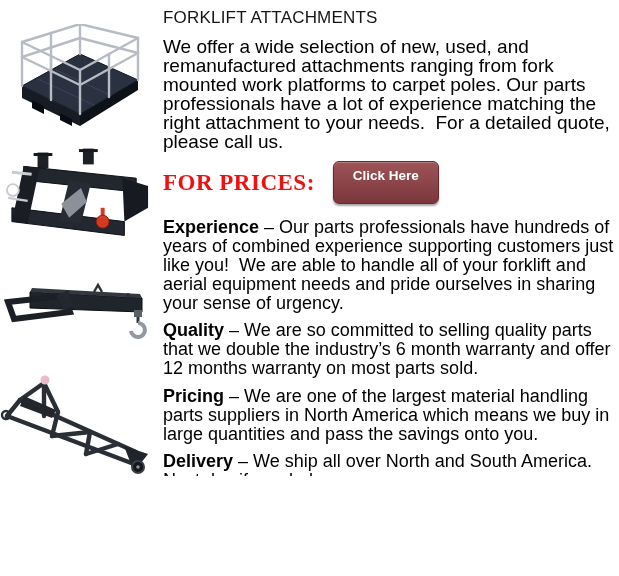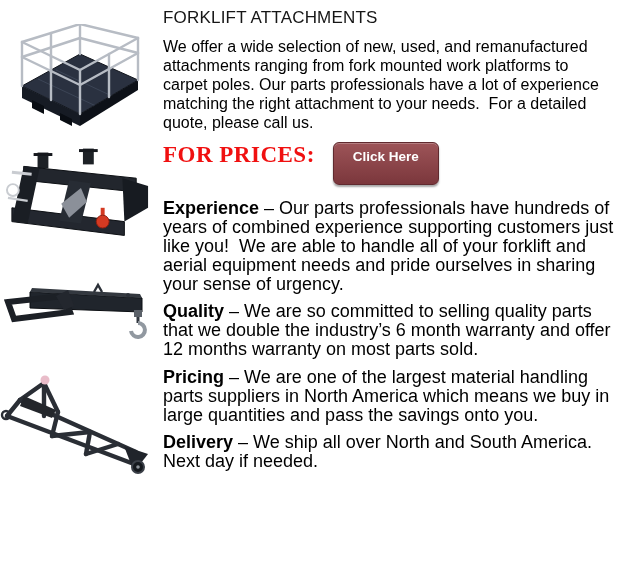--- a/index.html
+++ b/index.html
@@ -17,23 +17,23 @@
   .img-jibboom   { left:2px;  top:268px; width:153px; height:76px; }
   .img-trussboom { left:0px;  top:366px; width:155px; height:112px; }
 
   
   .content { position:absolute; left:163px; top:8px; width:452px; }
   .page-title {
     font-size:17px; font-weight:400; color:#161616; letter-spacing:.2px;
     line-height:20px;
   }
   .intro {
-    margin-top:9px; font-size:16px; line-height:19px; white-space:pre-wrap;
+    margin-top:9px; font-size:19px; line-height:19px; white-space:pre-wrap;
   }
-  .prices-row { margin-top:10px; display:flex; align-items:flex-start; }
+  .prices-row { margin-top:10px; display:flex; align-items:center; }
   .prices-label {
     font-family:"Liberation Serif", serif; font-weight:700;
     font-size:23px; letter-spacing:.5px;
   }
   .btn-clickhere {
     margin-left:18px; padding:6px 19px 20px;
     font-family:"Liberation Sans", sans-serif; font-size:13.5px; font-weight:700;
     color:#fff; background:linear-gradient(#9d5458, #7b373c);
     border:1px solid #602a2f; border-radius:6px; cursor:pointer;
     box-shadow:0 2px 2px rgba(0,0,0,.35), inset 0 1px 0 rgba(255,255,255,.25);

